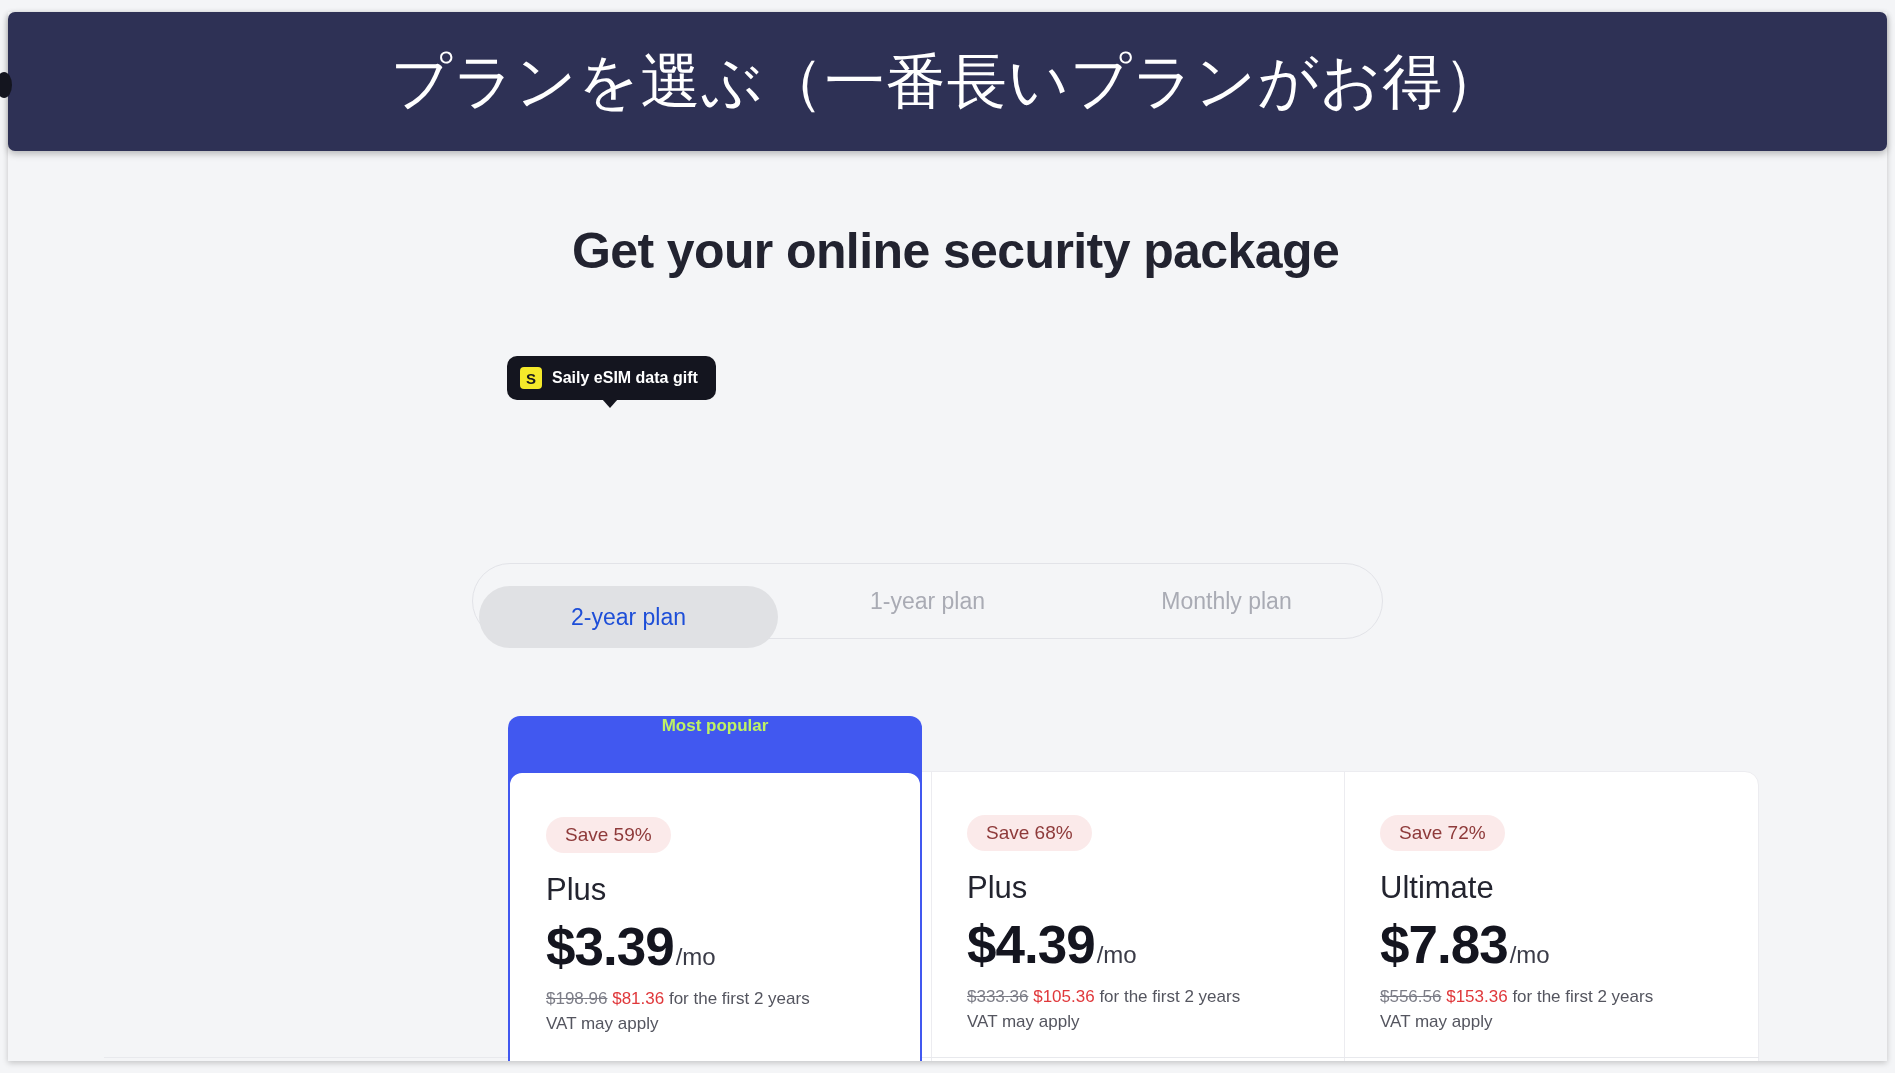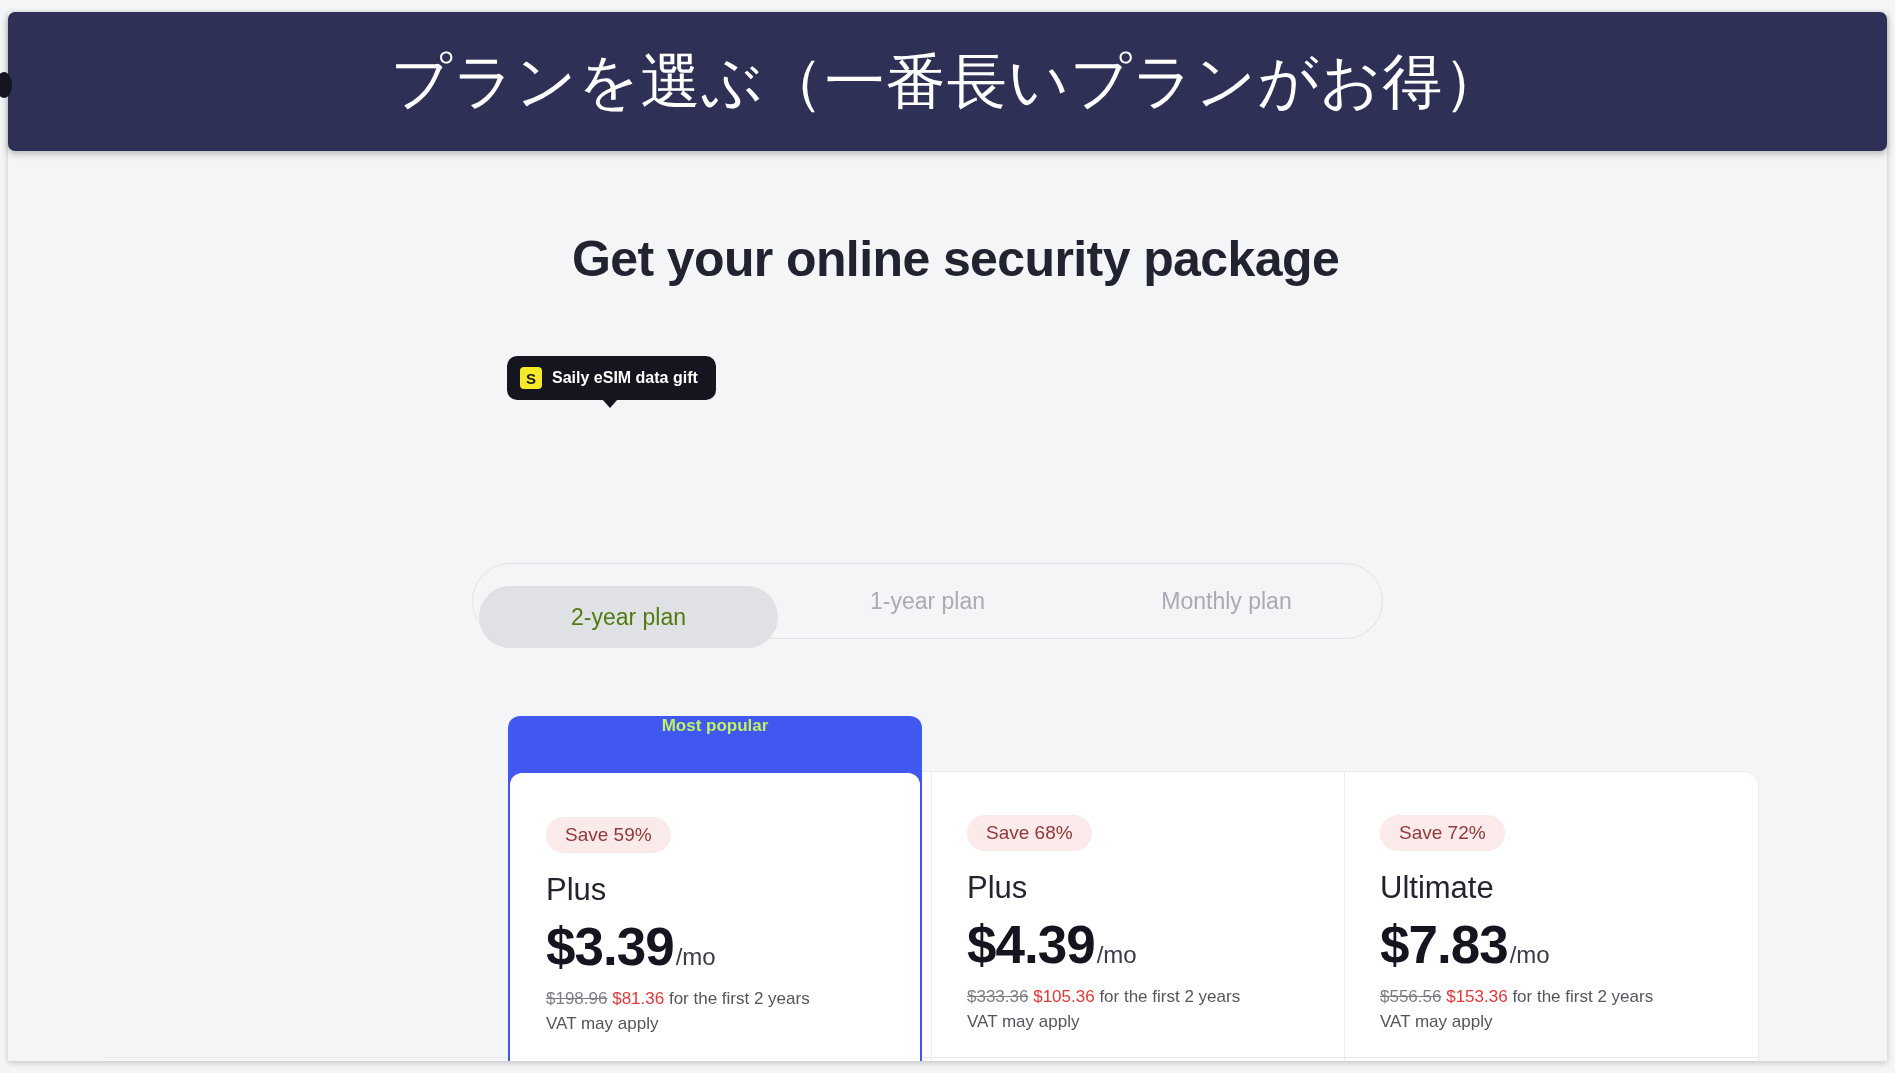--- a/index.html
+++ b/index.html
@@ -74,21 +74,21 @@
     top: 151px;
     width: 1879px;
     height: 910px;
     background: #f4f5f7;
     overflow: hidden;
   }
 
   .heading {
     position: absolute;
     left: 0;
-    top: 67px;
+    top: 59px;
     width: 1879px;
     text-align: center;
     font-size: 50px;
     font-weight: 700;
     color: #222330;
     letter-spacing: -0.6px;
   }
 
   
   .gift-badge {
@@ -155,21 +155,21 @@
     display: flex;
     align-items: center;
     justify-content: center;
     font-size: 23px;
     color: #a9abb4;
     cursor: pointer;
     user-select: none;
   }
   .tab.active {
     background: #e0e1e4;
-    color: #4d7c0f;
+    color: #1d4ed8;
     font-weight: 400;
     margin-top: 32px;
   }
 
   
   .cards-wrap {
     position: absolute;
     left: 88px;
     top: 608px;
     width: 1655px;

